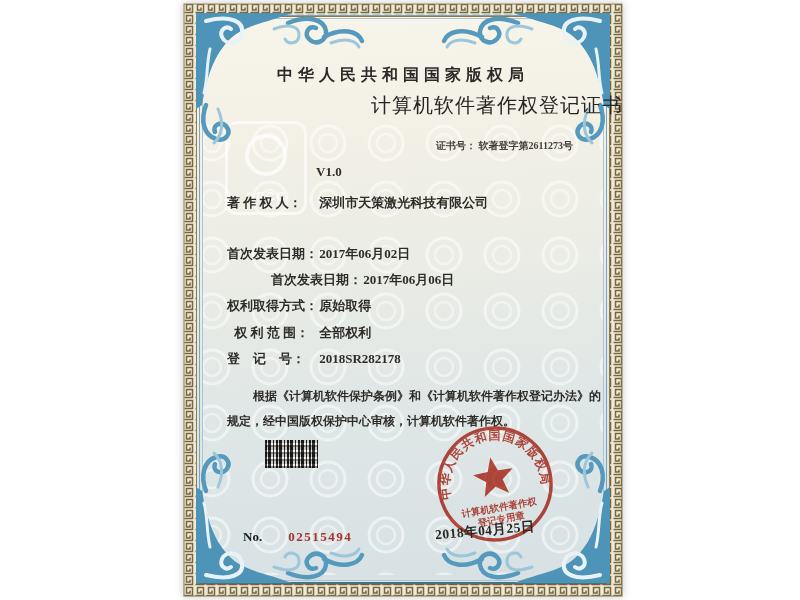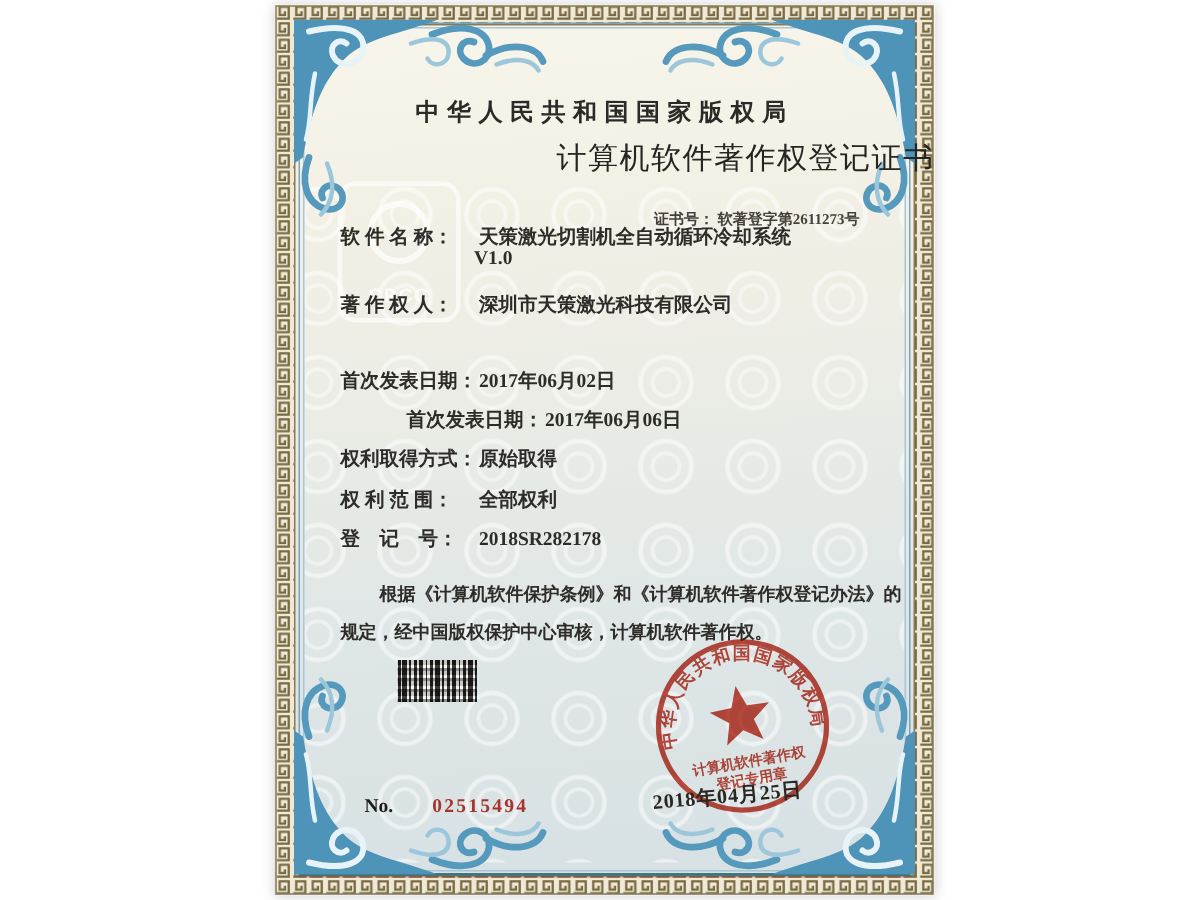--- a/index.html
+++ b/index.html
@@ -29,21 +29,21 @@
     font-size:16px; font-weight:bold; letter-spacing:5px; color:#2b2a28; }
   .title2 { position:absolute; top:89px; left:0; width:100%; text-align:right; z-index:4;
     font-size:20px; font-weight:normal; letter-spacing:1px; color:#262522; }
   .certno { position:absolute; top:122px; right:50px; z-index:4; font-size:10px; color:#45413a; font-weight:bold;margin-top:14px; }
 
   .row { position:absolute; left:44px; z-index:4; font-size:13px; font-weight:600; color:#2e2c29; white-space:nowrap; }
   .row .lbl { display:inline-block; width:89px; }
   .row .val {}
   .v2 { position:absolute; left:133px; top:161px; z-index:4; font-size:13px; font-weight:600; color:#2e2c29; }
   .r1 { top:146px; } .r2 { top:191px; } .r3 { top:242px; } .r4 { top:268px;margin-left:44px; }
-  .r5 { top:294px; } .r6 { top:321px; } .r7 { top:347px; }
+  .r5 { top:294px; } .r6 { top:321px;text-align:center; } .r7 { top:347px; }
 
   .stmt { position:absolute; left:44px; width:362px; z-index:4; font-size:12px; font-weight:600; color:#2e2c29; white-space:nowrap; }
   .s1 { top:385px; padding-left:26px; } .s2 { top:410px; }
 
   .barcode {
     position:absolute; left:82px; top:437px; width:53px; height:28px; z-index:4;
     background-image:
       repeating-linear-gradient(0deg, rgba(20,20,20,.45) 0 2px, rgba(255,255,255,.15) 2px 4px, rgba(20,20,20,.2) 4px 7px),
       repeating-linear-gradient(90deg,#181818 0 2px,#f4f2ec 2px 3px,#181818 3px 6px,#f4f2ec 6px 8px,#181818 8px 9px,#f4f2ec 9px 11px);
   }
@@ -124,24 +124,20 @@
       <div class="txt">CPCC</div>
     </div>
 
     <div class="title1">中华人民共和国国家版权局</div>
     <div class="title2">计算机软件著作权登记证书</div>
     <div class="certno">
       <span>证书号：</span>
       <span>软著登字第2611273号</span>
     </div>
 
-    <div class="row r1">
-      <span class="lbl">软 件 名 称：</span>
-      <span class="val">天策激光切割机全自动循环冷却系统</span>
-    </div>
     <div class="v2">V1.0</div>
     <div class="row r2">
       <span class="lbl">著 作 权 人：</span>
       <span class="val">深圳市天策激光科技有限公司</span>
     </div>
     <div class="row r3">
       <span class="lbl">首次发表日期：</span>
       <span class="val">2017年06月02日</span>
     </div>
     <div class="row r4">

